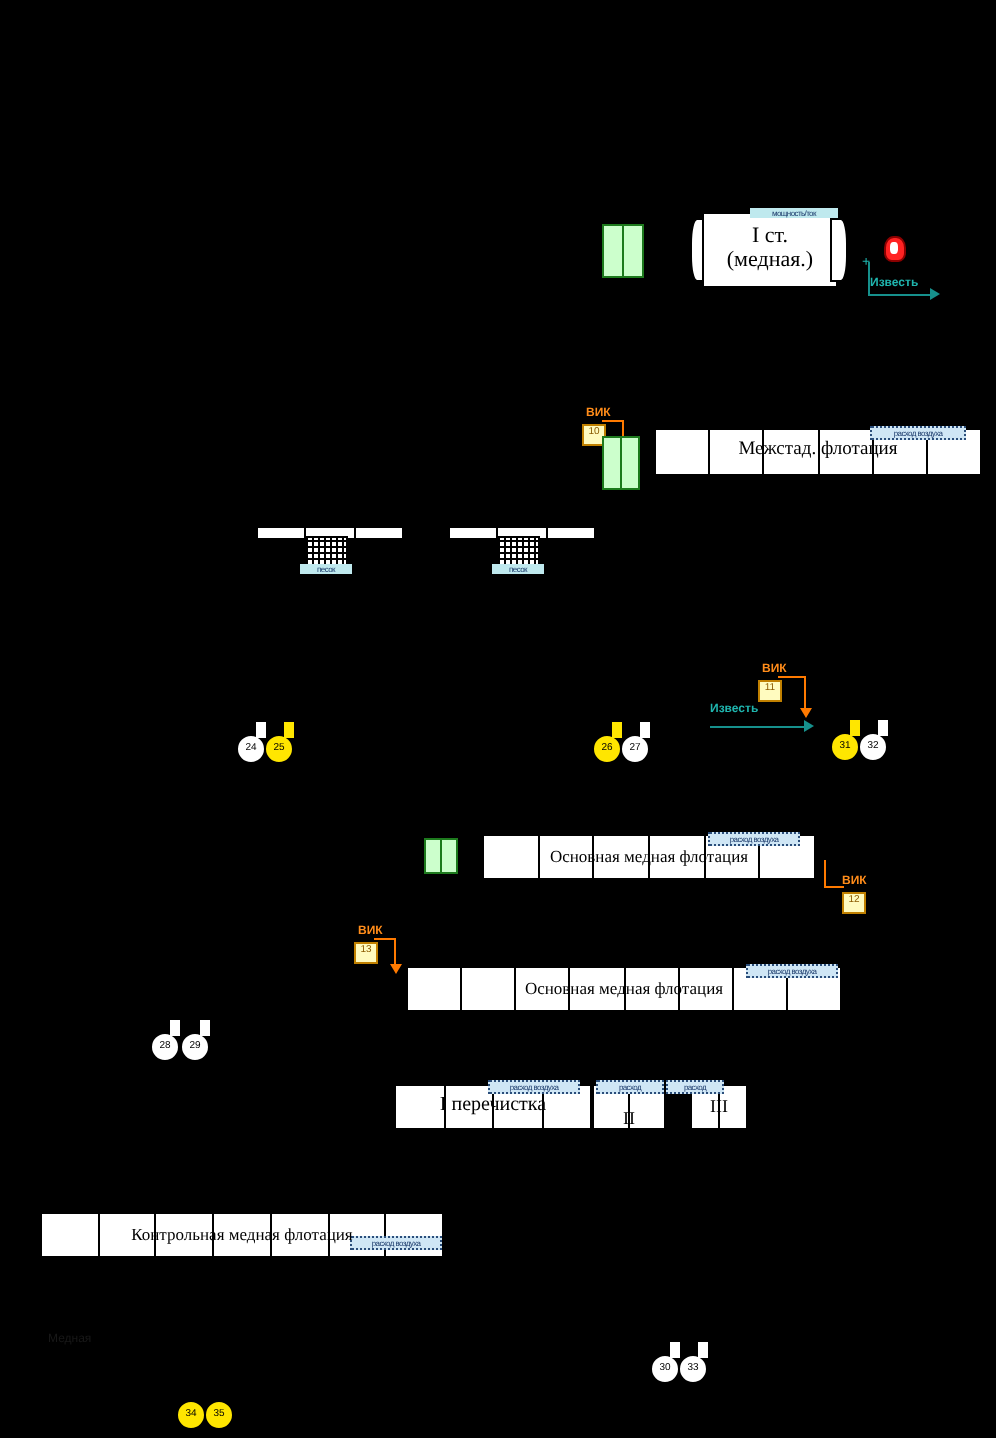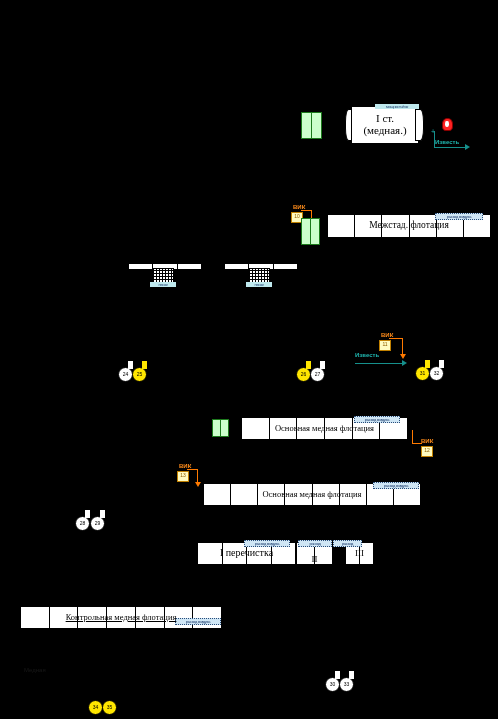--- a/index.html
+++ b/index.html
@@ -345,21 +345,21 @@
       <div class="cellgrid">
         <i></i>
           <i></i>
       </div>
       <span class="lbl">III</span>
     </div>
     <div class="tag dashed" style="left:136px;top:-2px;width:25px;">расход</div>
   </div>
 
   <div class="abs" style="left:20px;top:606px;width:200px;height:21px;">
-    <div class="box" style="position:absolute;left:0;top:0;width:200px;height:21px;font-size:8.5px;text-decoration:underline;">
+    <div class="box" style="position:absolute;left:0;top:0;width:200px;height:21px;font-size:8.5px;">
       <div class="cellgrid">
         <i></i>
           <i></i>
           <i></i>
           <i></i>
           <i></i>
           <i></i>
           <i></i>
       </div>
       <span class="lbl">Контрольная медная флотация</span>

